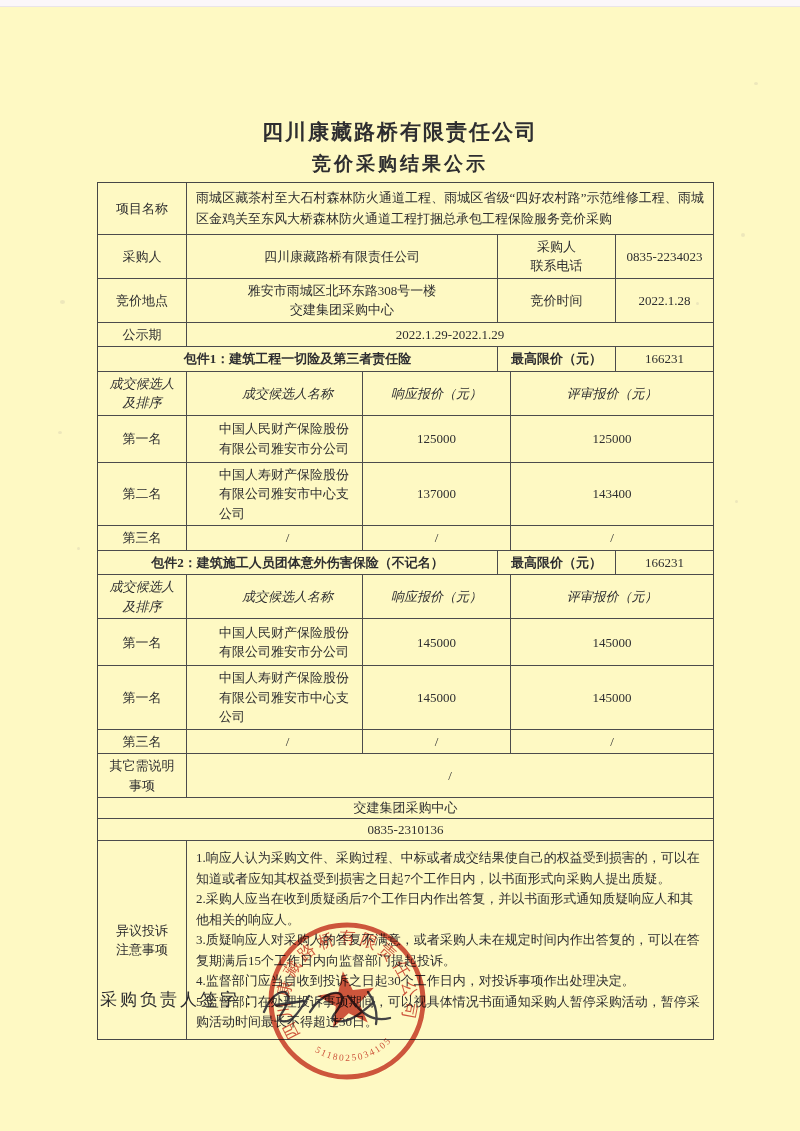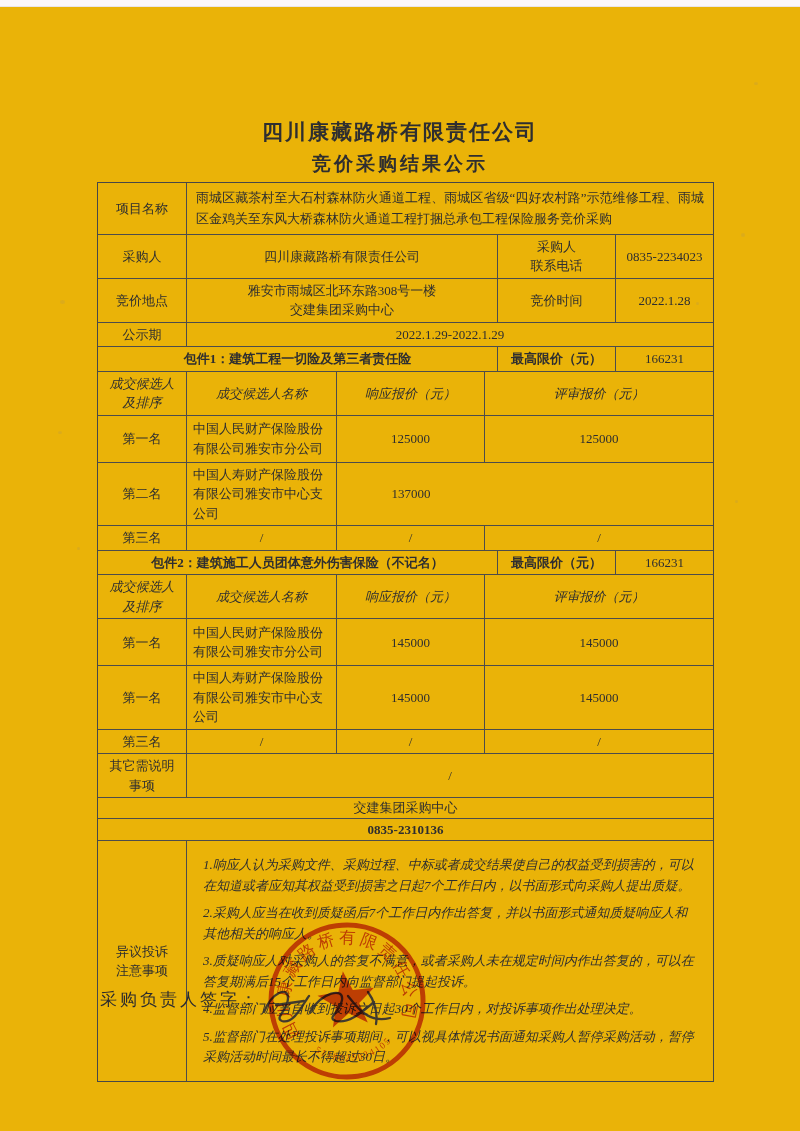--- a/index.html
+++ b/index.html
@@ -1,19 +1,19 @@
 <!DOCTYPE html>
 <html lang="zh"><head>
 <meta charset="utf-8">
 <style>
   * { margin:0; padding:0; box-sizing:border-box; }
   html,body { background:#e9e4e8; }
   .page {
     position:relative; width:800px; height:1131px; margin:0 auto;
-    background:#eab308; overflow:hidden;
+    background:#fef9c3; overflow:hidden;
     font-family:"Liberation Serif","DejaVu Serif",serif;
     color:#2e2e30;
   }
   .scan-edge { position:absolute; left:0; top:0; width:100%; height:7px;
     background:#fbf7fa; border-bottom:1px solid rgba(90,80,90,0.10); }
   .noise span { position:absolute; border-radius:50%; background:#8a8390; opacity:.14; }
 
   .title-company { position:absolute; top:118px; left:0; width:100%;
     text-align:center; font-size:21px; font-weight:bold; letter-spacing:2px; }
   .title-subtitle { position:absolute; top:151px; left:0; width:100%;
@@ -32,43 +32,43 @@
   .left { justify-content:flex-start; text-align:left; }
   .justify { text-align:justify; display:block; padding:4px 9px; line-height:1.65; }
 
   .w-label { width:89px; }
   .w-big   { width:311px; }
   .w-mid   { width:118px; }
   .w-val   { flex:1; }
   .w-merge { flex:1; }
   .w-pkg   { width:400px; }
   .w-rank  { width:89px; }
-  .w-name  { width:150px; }
+  .w-name  { width:150px;margin-left:26px; }
   .w-bid   { width:148px; }
   .w-eval  { flex:1; }
 
   .h-project   { min-height:44px;justify-content:flex-end; }
   .h-buyer     { min-height:43px;font-family:Liberation Serif, serif; }
   .h-location  { min-height:42px; }
   .h-publicity { min-height:23px; }
   .h-pkg       { min-height:24px; }
   .h-colhead   { min-height:36px;font-style:italic; }
   .h-data      { min-height:47px; }
   .h-third     { min-height:18px; }
   .h-other     { min-height:43px; }
   .h-sub       { min-height:21px; }
 
   .superv-right { flex:1; display:flex; flex-direction:column; }
   .superv-right > .subcell { border-bottom:1px solid #4c4c4c; flex:1;
     display:flex; align-items:center; justify-content:center; padding:1px 6px; }
-  .superv-right > .subcell:last-child { border-bottom:none;font-weight:bold; }
+  .superv-right > .subcell:last-child { border-bottom:none; }
 
   .objection-body { display:block; text-align:left; padding:7px 9px 6px 9px;
     line-height:20.5px; }
-  .objection-body div { margin:7px;font-style:italic; }
+  .objection-body div { margin:0; }
 
   .sign-line { position:absolute; left:100px; top:988px; font-size:17px;
     letter-spacing:3px; color:#2b2b2e; }
 
   .signature-svg { position:absolute; left:252px; top:972px; opacity:.88; }
   .seal-svg { position:absolute; left:262px; top:916px;
     transform:rotate(-8deg); opacity:.85; mix-blend-mode:multiply; }
   .seal-svg text { font-family:"Liberation Serif","DejaVu Serif",serif; }
 </style>
 </head>
@@ -135,20 +135,21 @@
     <div class="row h-data">
       <div class="cell w-rank">第一名</div>
       <div class="cell w-name left">中国人民财产保险股份有限公司雅安市分公司</div>
       <div class="cell w-bid">125000</div>
       <div class="cell w-eval">125000</div>
     </div>
     <div class="row h-data">
       <div class="cell w-rank">第二名</div>
       <div class="cell w-name left">中国人寿财产保险股份有限公司雅安市中心支公司</div>
       <div class="cell w-bid">137000</div>
+      <div class="cell w-eval">143400</div>
     </div>
     <div class="row h-third">
       <div class="cell w-rank">第三名</div>
       <div class="cell w-name">/</div>
       <div class="cell w-bid">/</div>
       <div class="cell w-eval">/</div>
     </div>
 
     <div class="row h-pkg">
       <div class="cell w-pkg bold">包件2：建筑施工人员团体意外伤害保险（不记名）</div>

